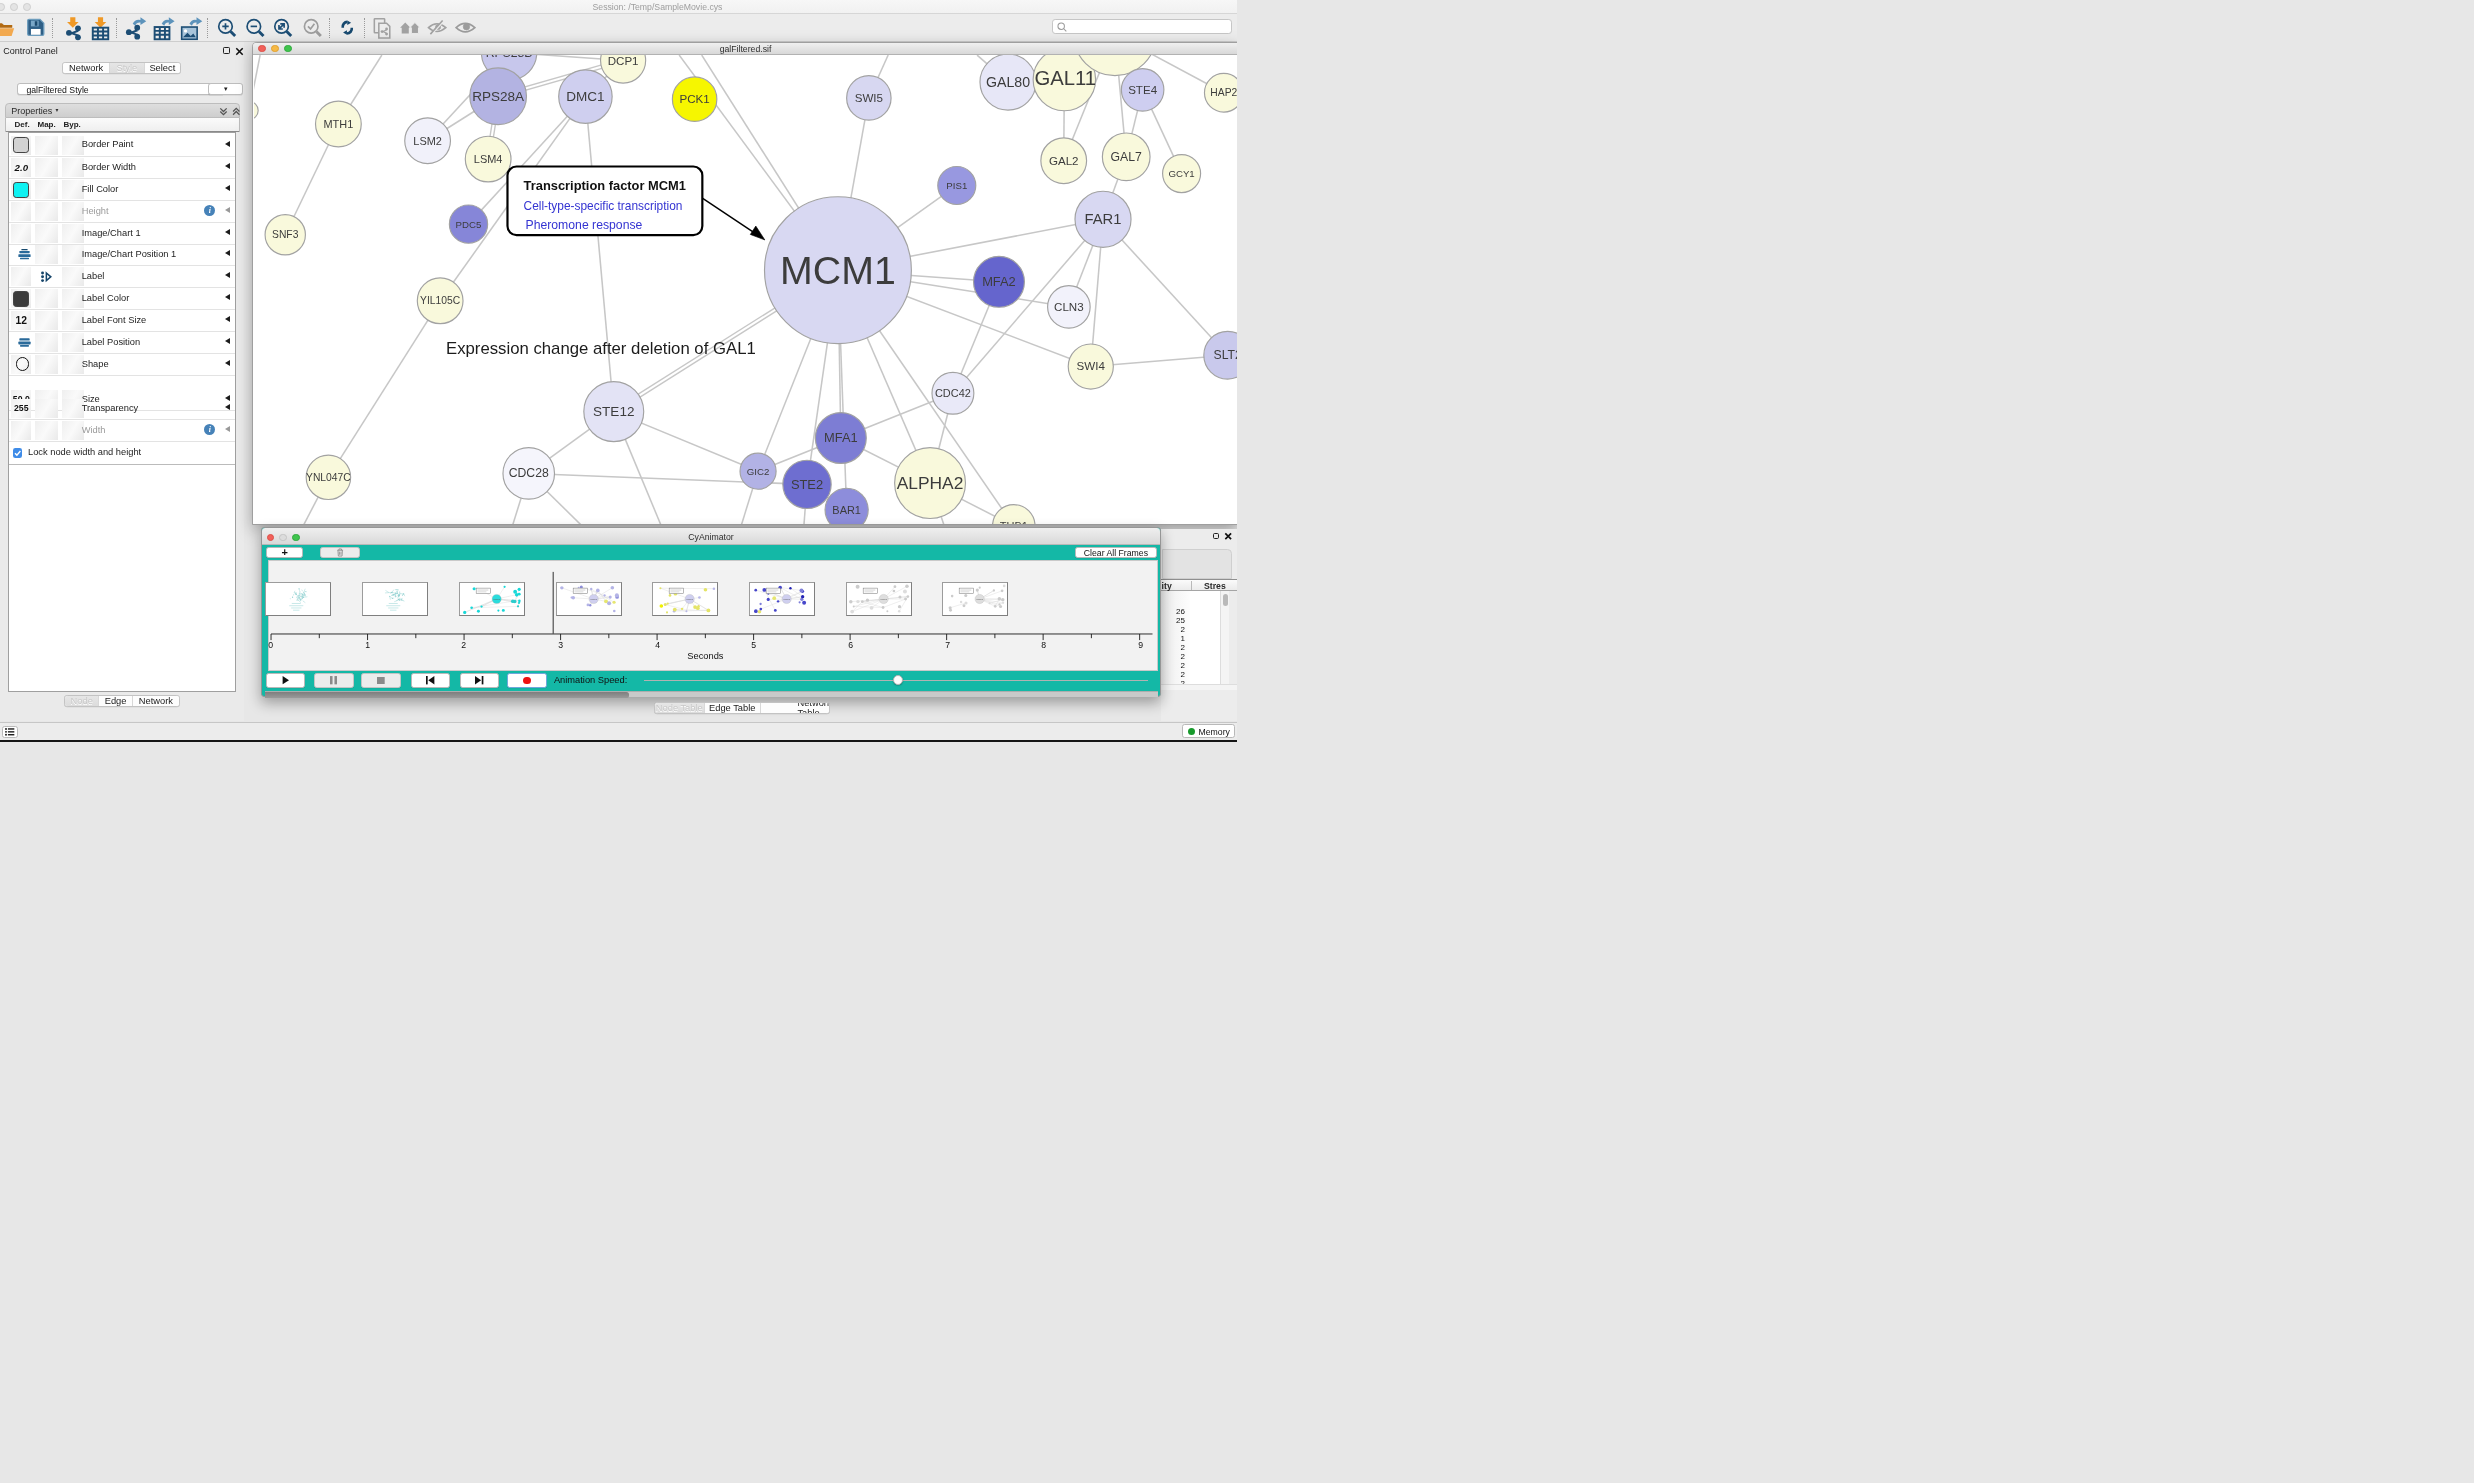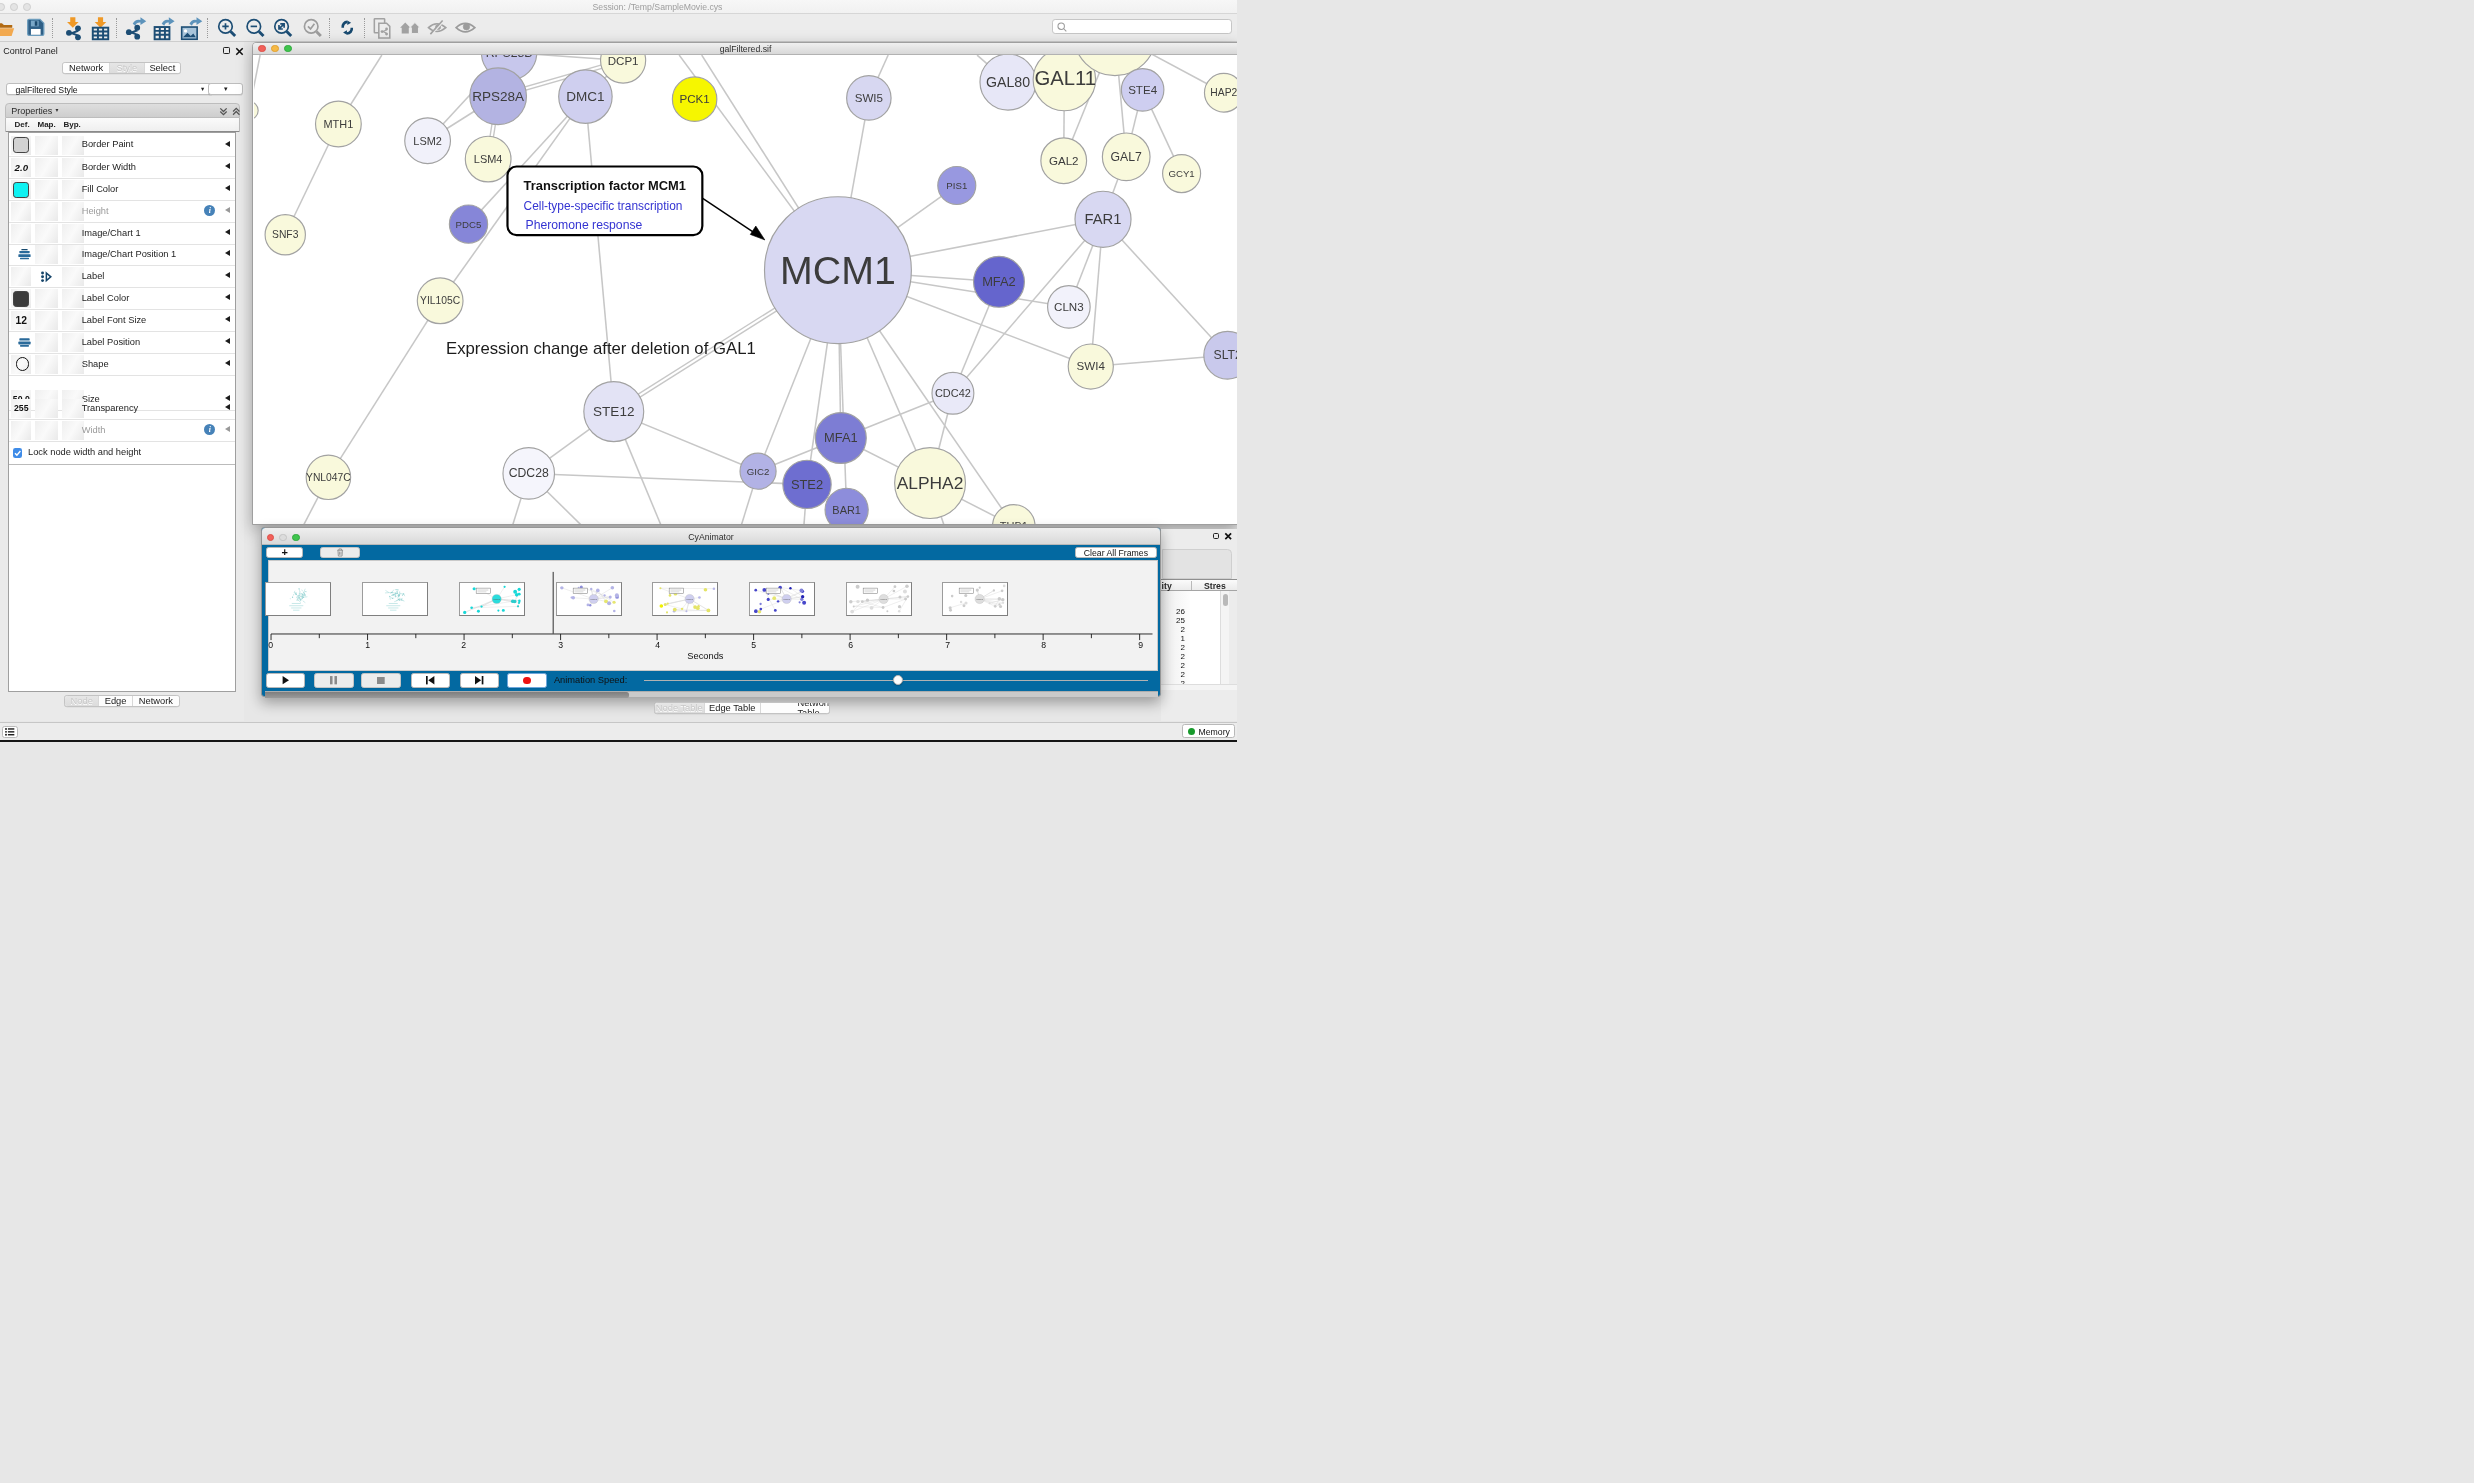--- a/index.html
+++ b/index.html
@@ -65,21 +65,21 @@
   #netwin { position:absolute; left:253px; top:43px; width:985px; height:481px;
     background:#fff; border-radius:3.2px 0 0 0; box-shadow:0 5.2px 15.5px rgba(0,0,0,0.35); outline:0.6px solid #9f9f9f; }
   #nettitle { position:absolute; left:0; top:0; width:100%; height:11.6px;
     background:linear-gradient(#f0f0f0,#d8d8d8); border-bottom:0.6px solid #b2b2b2;
     border-radius:3.2px 0 0 0; }
   .mtl { position:absolute; top:1.9px; width:7.6px; height:7.6px; border-radius:50%; }
   #netcanvas { position:absolute; left:0.6px; top:11.6px; width:983px; height:469px; overflow:hidden; background:#fff; }
 
   
   #cyani { position:absolute; left:261px; top:527px; width:900px; height:170px;
-    background:#0369a1; border:0.6px solid #969696; border-radius:3.2px;
+    background:#14b8a6; border:0.6px solid #969696; border-radius:3.2px;
     box-shadow:0 5.2px 14px rgba(0,0,0,0.33); }
   #cyanititle { position:absolute; left:0; top:0; width:100%; height:17px;
     background:linear-gradient(#efefef,#d9d9d9); border-bottom:0.6px solid #b8b8b8;
     border-radius:3.2px 3.2px 0 0; }
   .btn { position:absolute; background:#fff; border:0.6px solid #b9b9b9; border-radius:2.6px;
     box-shadow:0 0.3px 0.6px rgba(0,0,0,0.15); font-size:8.4px; color:#111;
     display:flex; align-items:center; justify-content:center; }
   #timeline { position:absolute; left:3.2px; top:28px; width:890px; height:111px;
     background:#f2f2f2; border:0.6px solid #c9c9c9; }
   .thumb { position:absolute; top:50px; width:66px; height:34px; background:#fff;
@@ -246,21 +246,21 @@
   <svg style="position:absolute;left:235px;top:4.5px;" width="9" height="9" stroke="#111" stroke-width="2.4" viewBox="0 0 14 14">
       <path d="M2 2 L12 12 M12 2 L2 12"></path>
     </svg>
 
   <div class="tabset" style="left:62px; top:19.7px; width:119px;">
     <div class="tab" style="width:47px;">Network</div>
     <div class="tab sel" style="width:35px;">Style</div>
     <div class="tab" style="width:37px;">Select</div>
   </div>
 
-  <div class="combo" style="left:6px; top:41px; width:207px; height:11.6px;">
+  <div class="combo" style="left:17px; top:41px; width:207px; height:11.6px;">
     <span style="position:absolute;left:8.4px;top:1px;">galFiltered Style</span>
     <span style="position:absolute;right:7.7px;top:0.6px;font-size:6.4px;color:#222;">▾</span>
   </div>
   <div class="combo" style="left:208px; top:41px; width:35px; height:11.6px;">
     <span style="position:absolute;left:15px;top:0.6px;font-size:7px;color:#222;">▾</span>
   </div>
 
   <div id="props">
     <div id="propshead">
       <span style="position:absolute;left:5.8px;top:1.9px;font-size:9px;color:#2a2a2a;">Properties</span>

